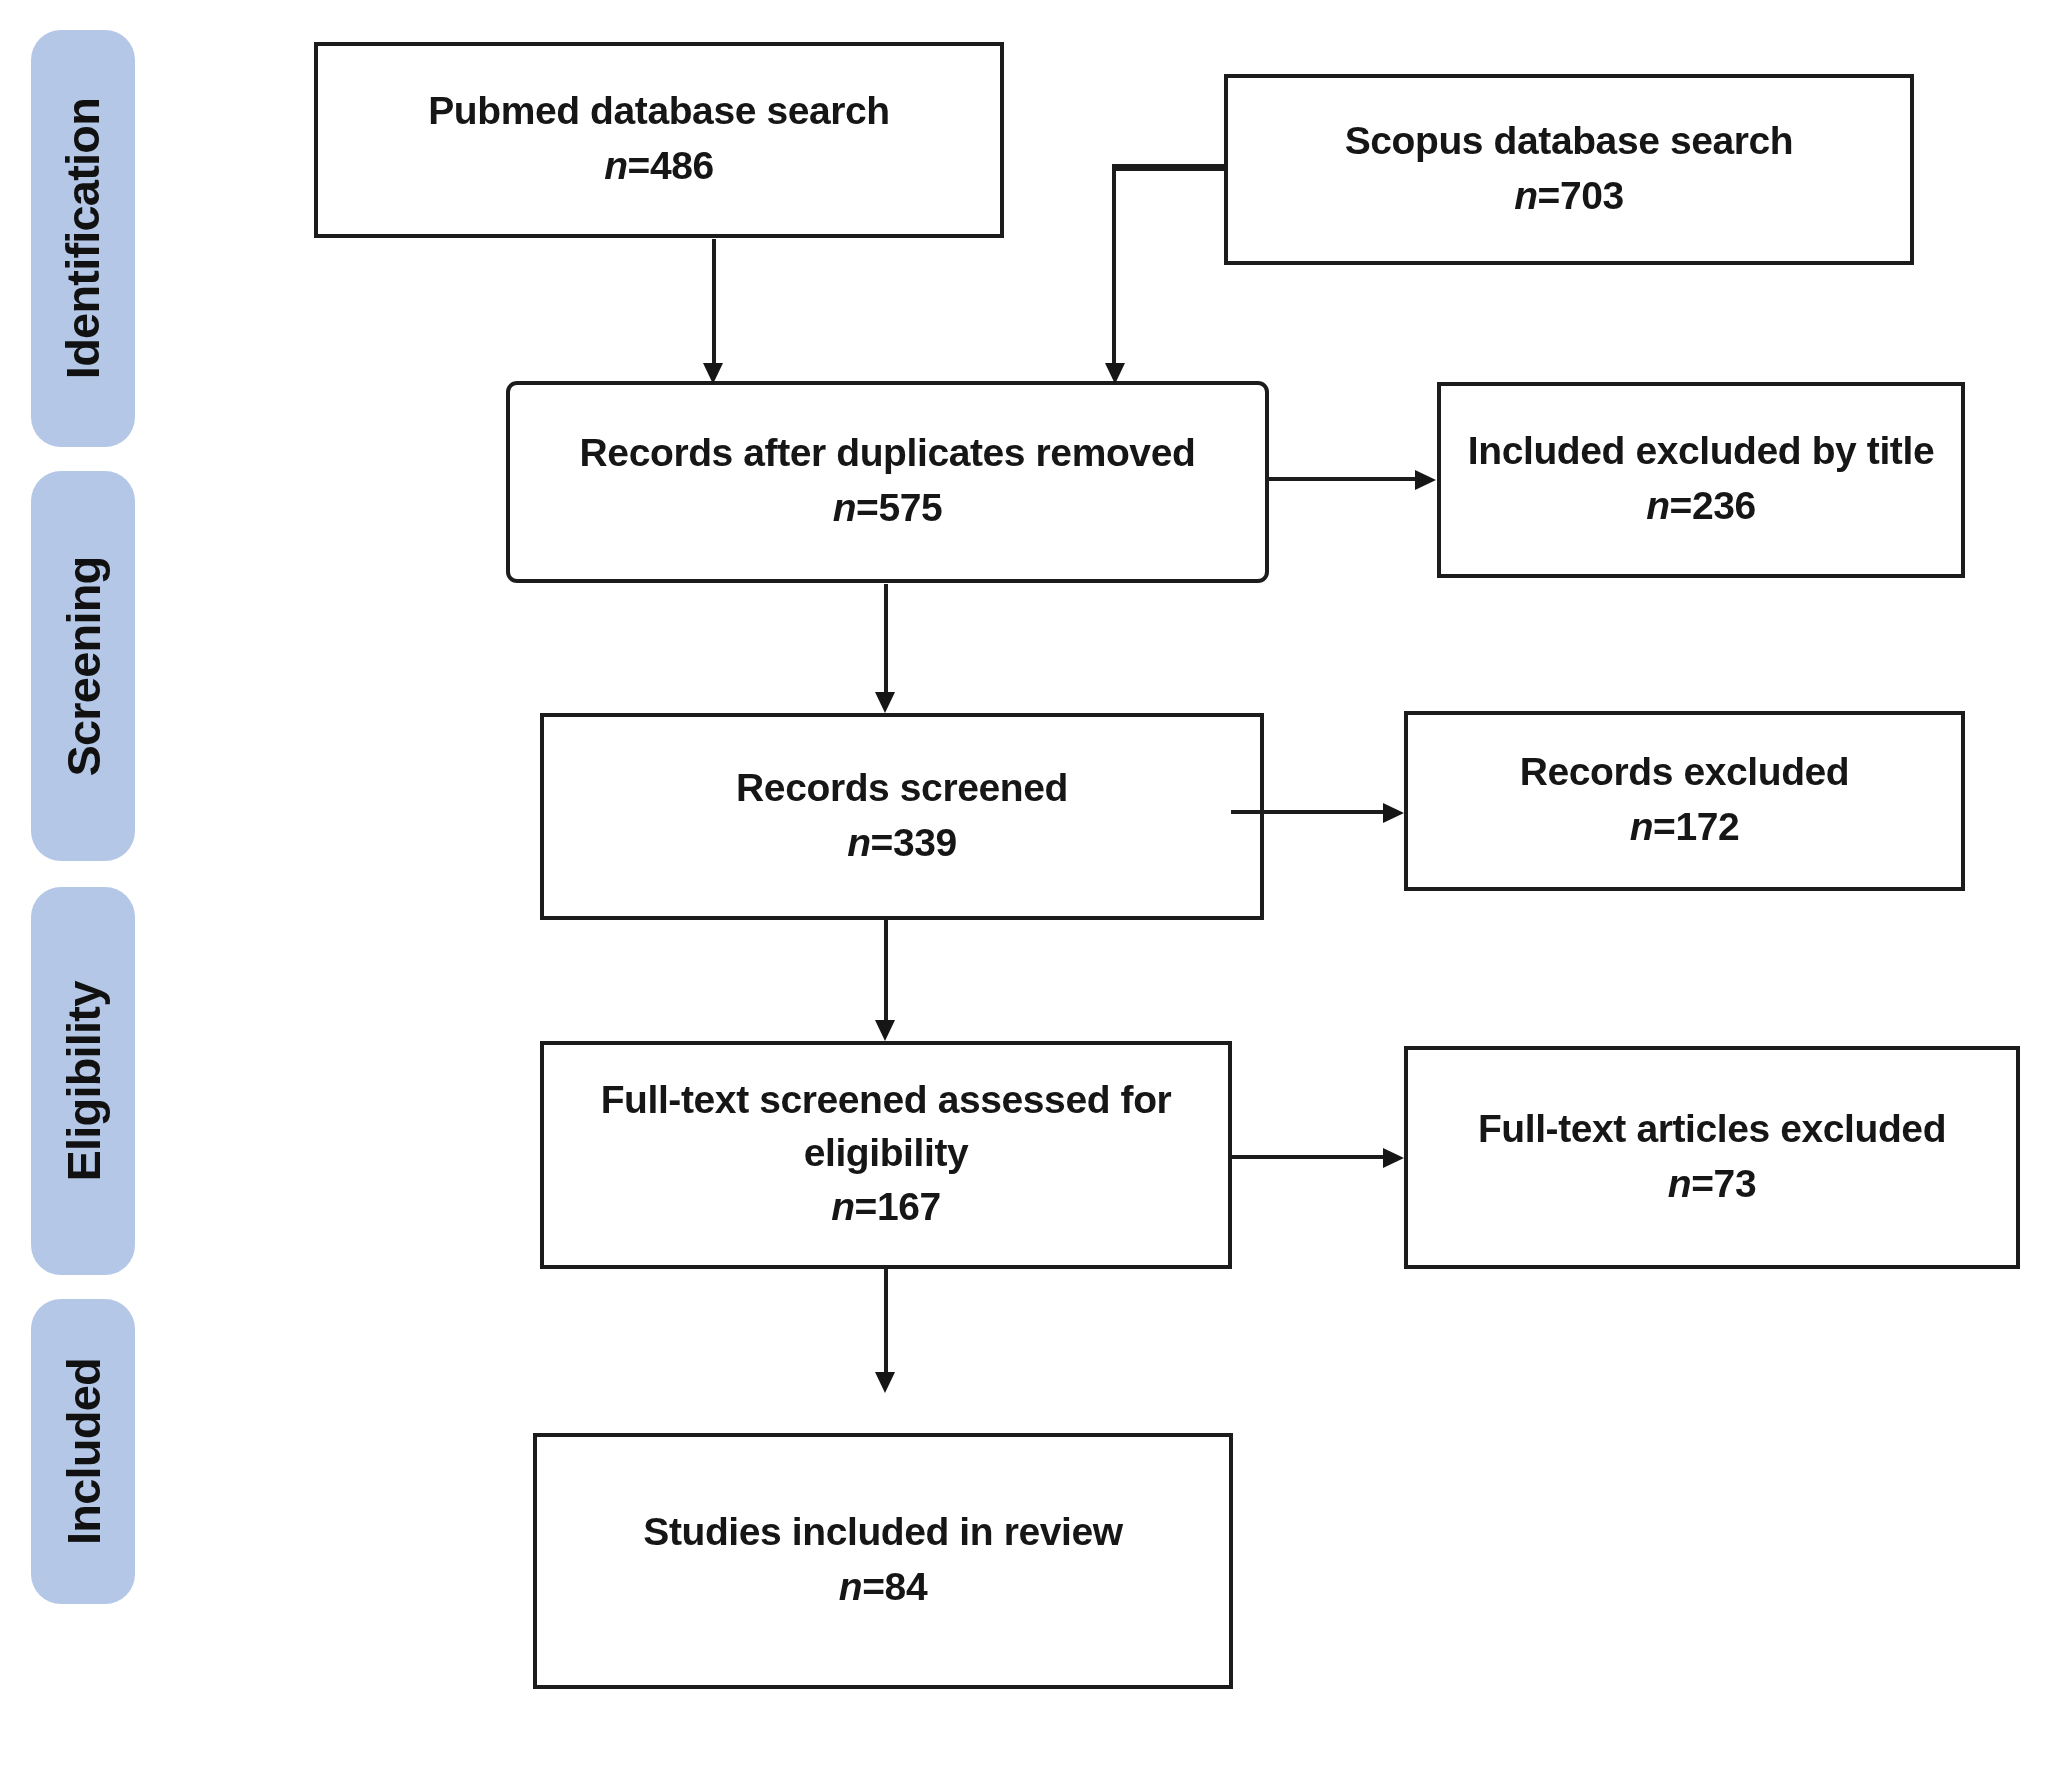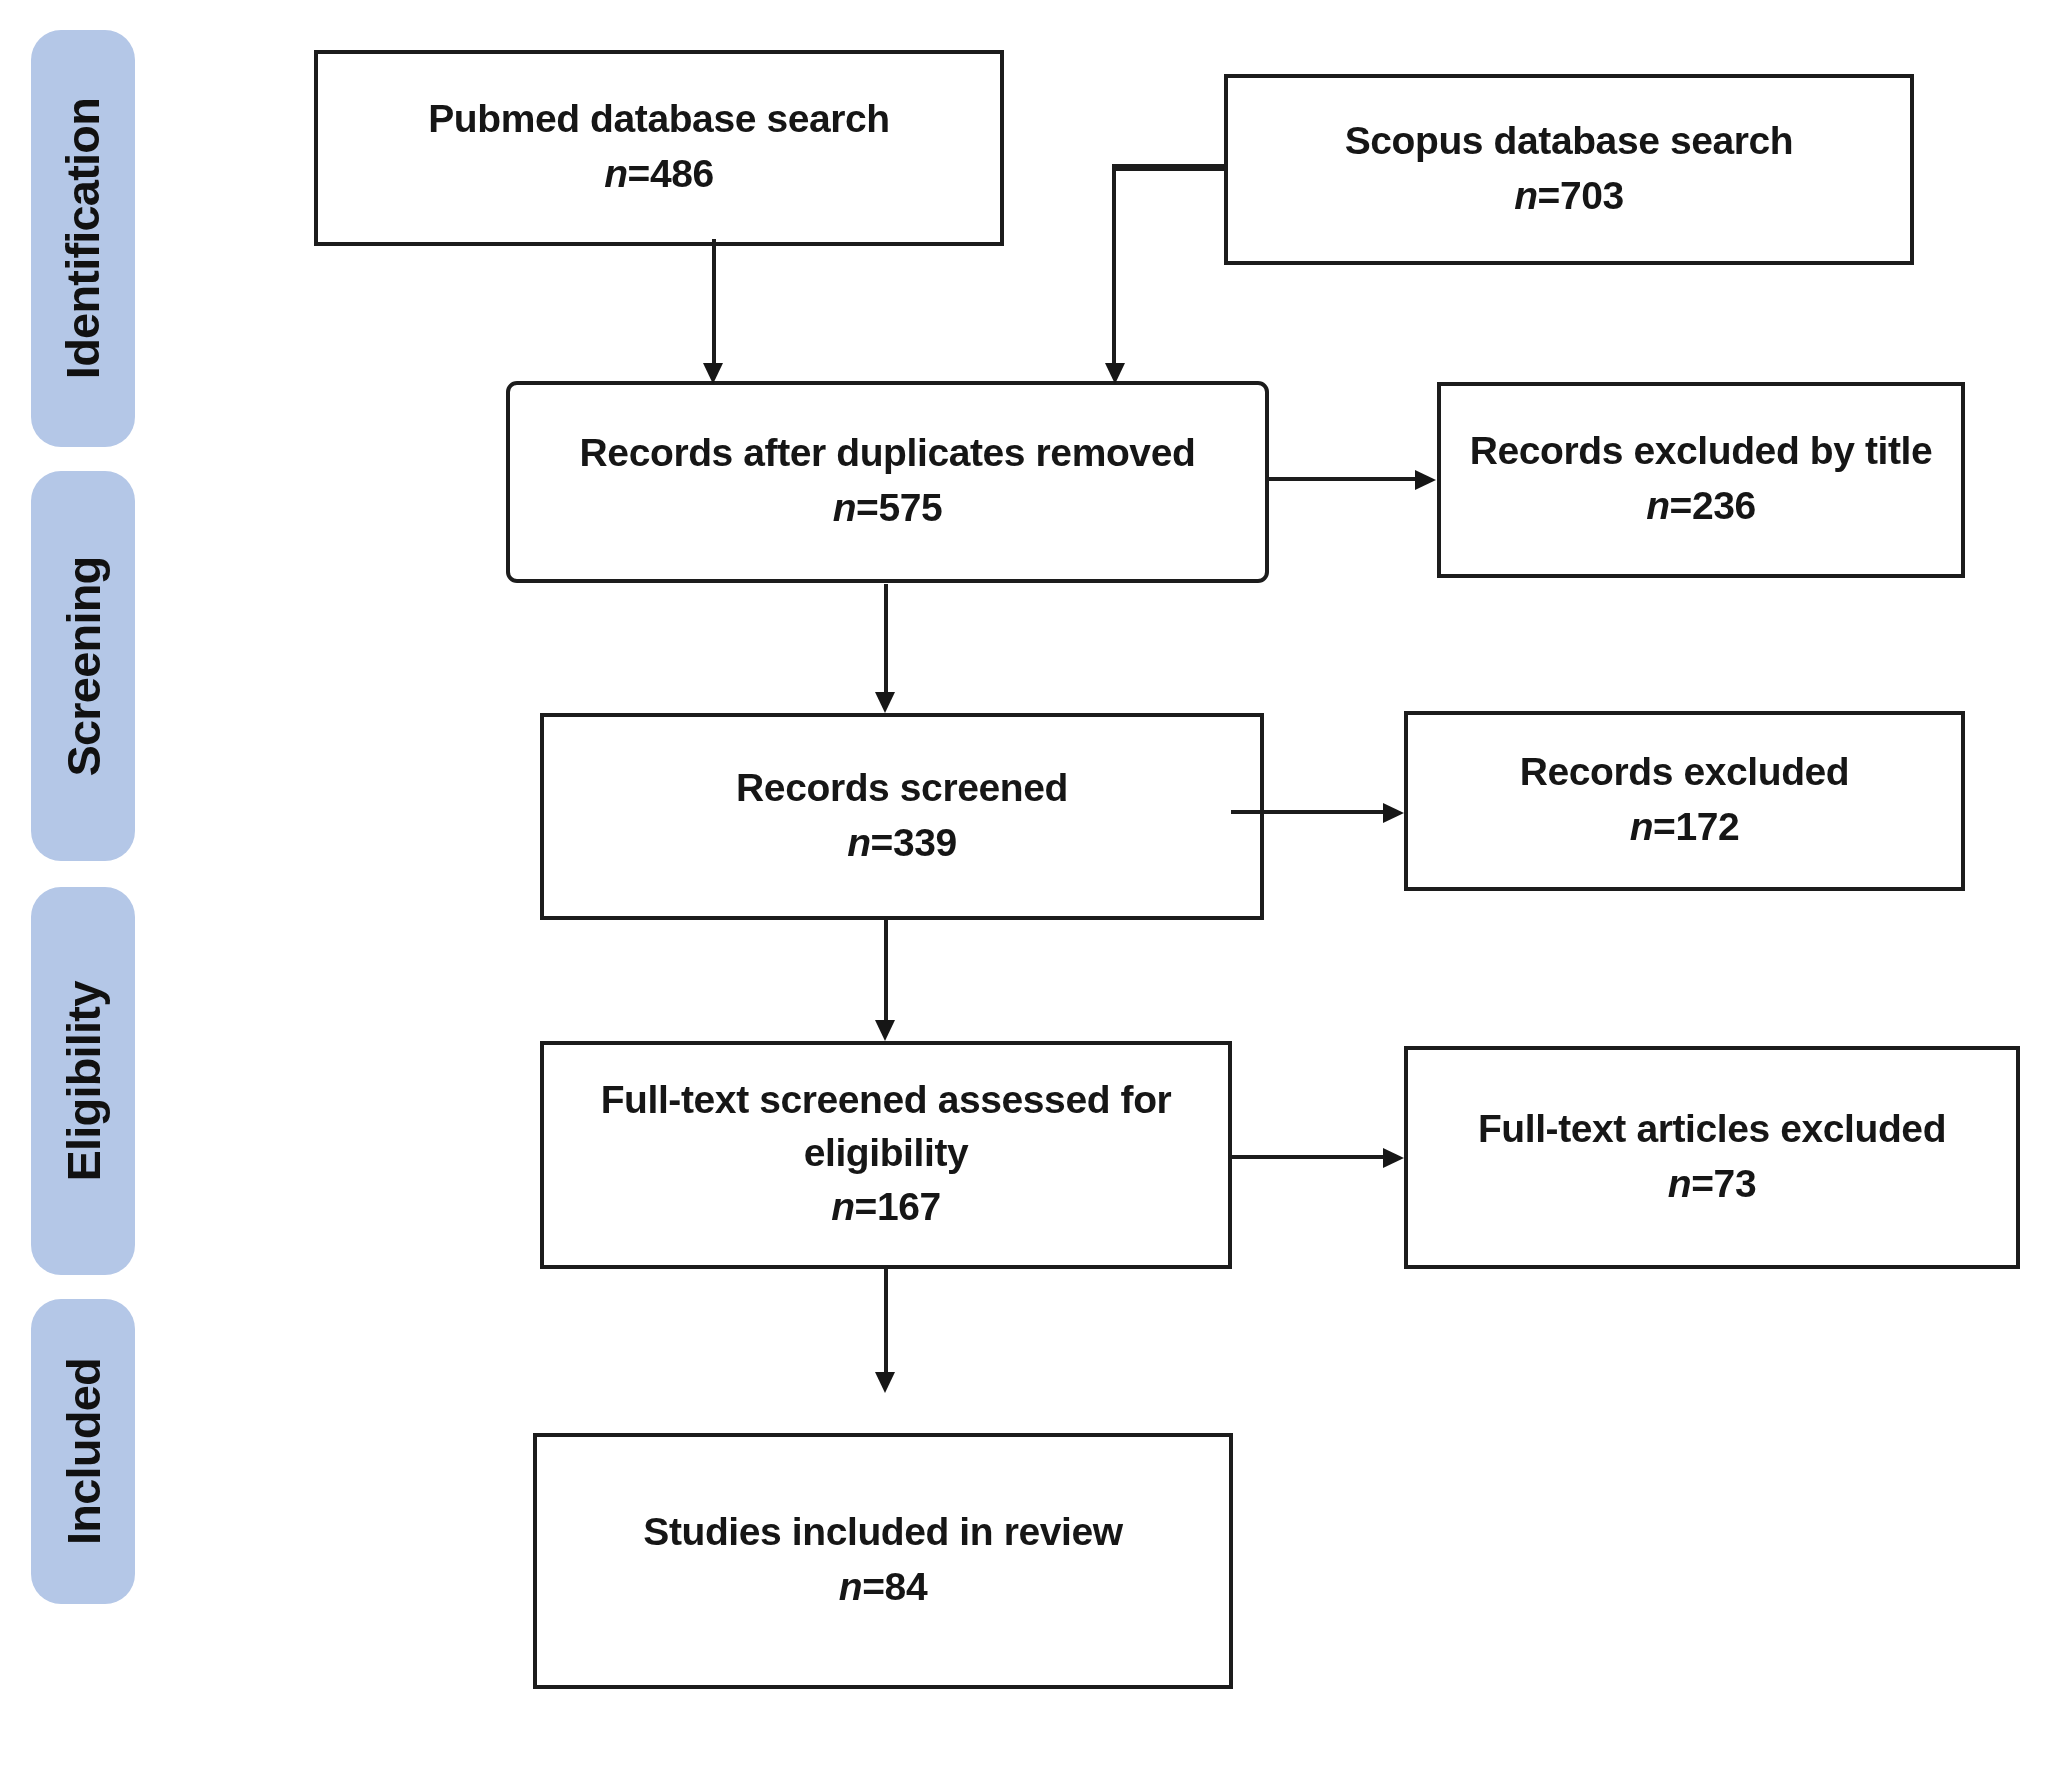--- a/index.html
+++ b/index.html
@@ -76,37 +76,37 @@
   <div class="stage" style="top:471px;height:390px;">
     <span>Screening</span>
   </div>
   <div class="stage" style="top:887px;height:388px;">
     <span>Eligibility</span>
   </div>
   <div class="stage" style="top:1299px;height:305px;">
     <span>Included</span>
   </div>
 
-  <div class="fbox" style="left:314px;top:50px;width:690px;height:196px;">
+  <div class="fbox" style="left:314px;top:42px;width:690px;height:196px;">
     <div class="lbl">Pubmed database search</div>
     <div class="cnt"><i>n</i><span>=486</span></div>
   </div>
 
   <div class="fbox" style="left:1224px;top:74px;width:690px;height:191px;">
     <div class="lbl">Scopus database search</div>
     <div class="cnt"><i>n</i><span>=703</span></div>
   </div>
 
   <div class="fbox" style="left:506px;top:381px;width:763px;height:202px;border-radius:11px;">
     <div class="lbl">Records after duplicates removed</div>
     <div class="cnt"><i>n</i><span>=575</span></div>
   </div>
 
   <div class="fbox" style="left:1437px;top:382px;width:528px;height:196px;">
-    <div class="lbl">Records excluded by title</div>
+    <div class="lbl">Included excluded by title</div>
     <div class="cnt"><i>n</i><span>=236</span></div>
   </div>
 
   <div class="fbox" style="left:540px;top:713px;width:724px;height:207px;">
     <div class="lbl">Records screened</div>
     <div class="cnt"><i>n</i><span>=339</span></div>
   </div>
 
   <div class="fbox" style="left:1404px;top:711px;width:561px;height:180px;">
     <div class="lbl">Records excluded</div>

